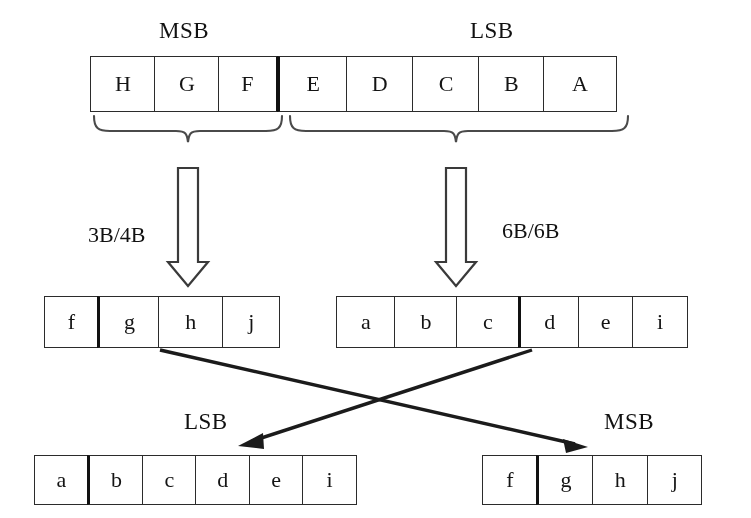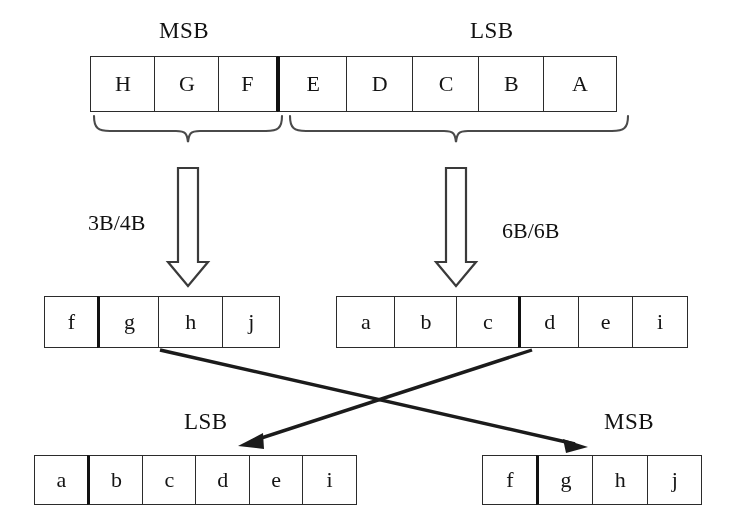--- a/index.html
+++ b/index.html
@@ -114,21 +114,21 @@
       <line x1="160" y1="350" x2="575" y2="444" stroke="#1b1b1b" stroke-width="3.4" stroke-linecap="butt"></line>
       <path d="M 588,447 L 563,439 L 566,453 Z" fill="#1b1b1b"></path>
     </g>
 
     <g>
       <line x1="532" y1="350" x2="252" y2="441" stroke="#1b1b1b" stroke-width="3.4" stroke-linecap="butt"></line>
       <path d="M 238,446 L 263,433 L 264,449 Z" fill="#1b1b1b"></path>
     </g>
   </svg>
 
-  <div class="txt label-code" style="left:88px; top:212px;text-align:right;">3B/4B</div>
+  <div class="txt label-code" style="left:88px; top:224px;text-align:right;">3B/4B</div>
   <div class="txt label-code" style="left:502px; top:220px;">6B/6B</div>
 
   <div class="bitrow" id="row-enc-left" style="left:44px; top:296px; height:52px;">
       <div class="bitcell" style="width: 55px;">f</div>
       <div class="bitcell thick-left" style="width: 62px;">g</div>
       <div class="bitcell" style="width: 66px;">h</div>
       <div class="bitcell" style="width: 58px;">j</div>
     </div>
 
   <div class="bitrow" id="row-enc-right" style="left:336px; top:296px; height:52px;">

